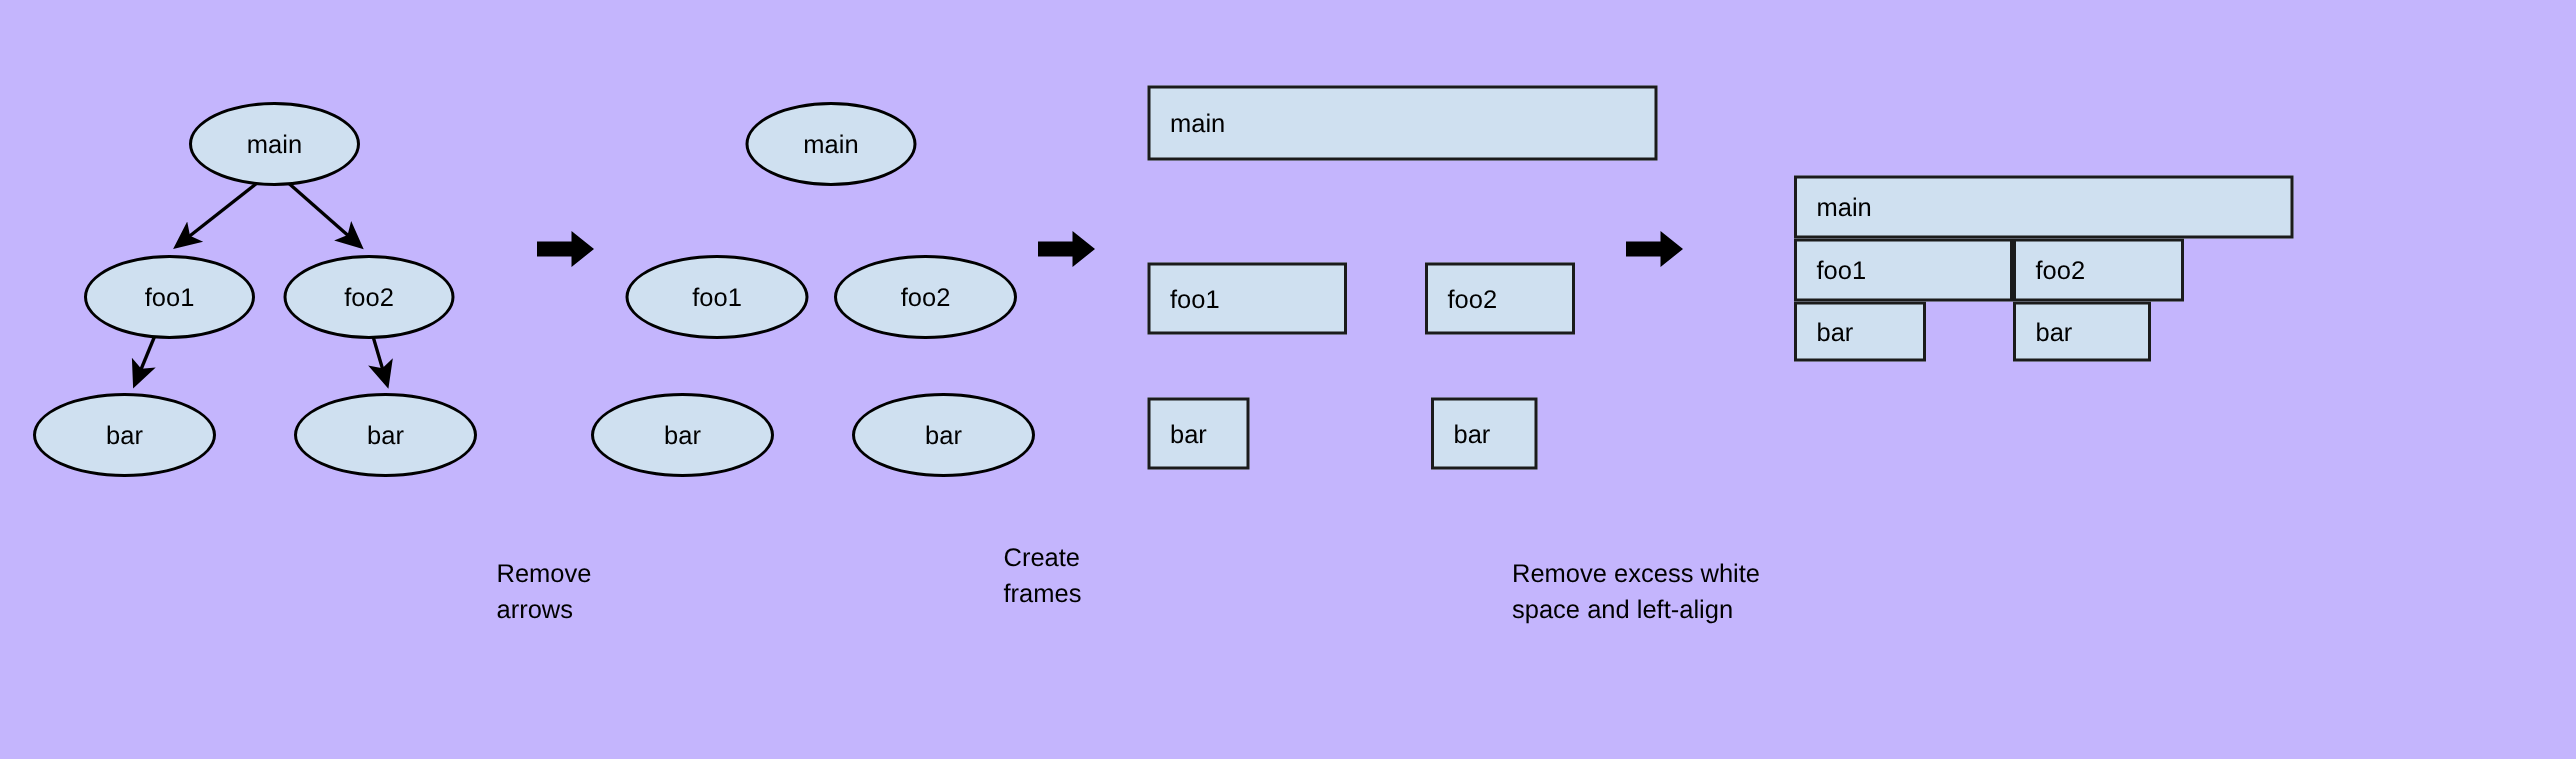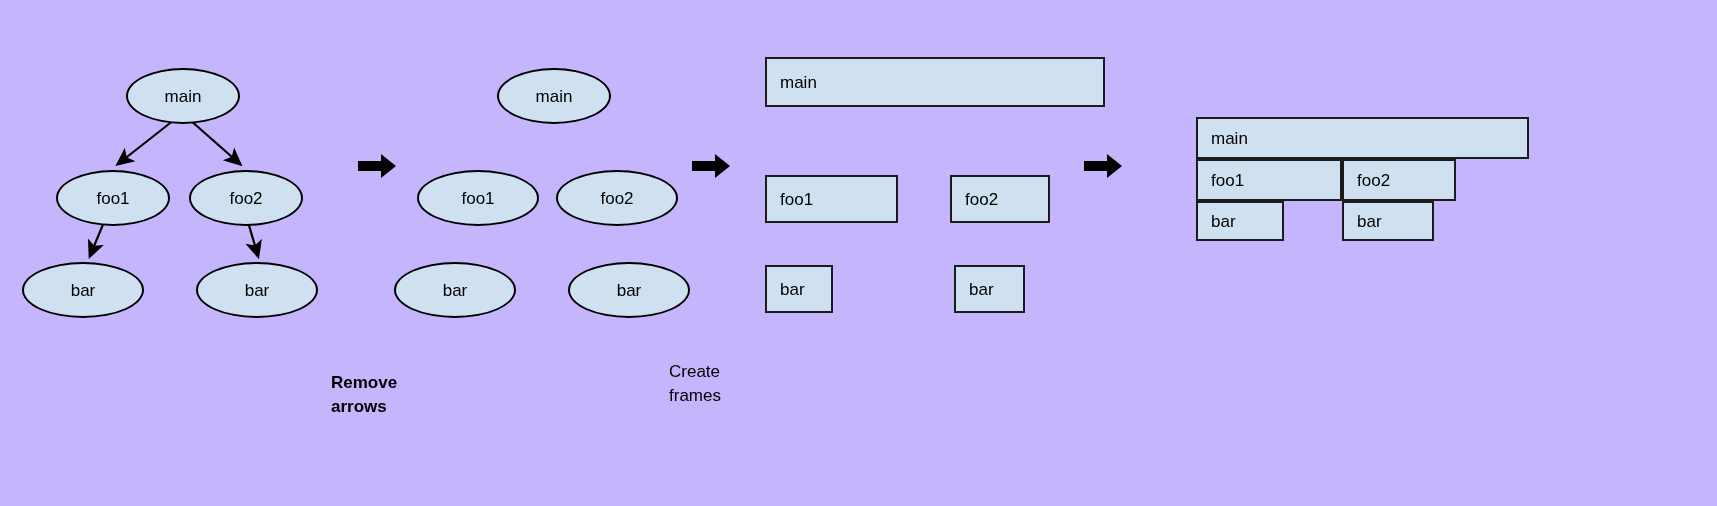--- a/index.html
+++ b/index.html
@@ -144,18 +144,20 @@
   </div>
 
   <div class="stage">
     <div class="frame" style="left:1196px;top:117px;width:333px;height:42px;">main</div>
     <div class="frame" style="left:1196px;top:159px;width:146px;height:42px;">foo1</div>
     <div class="frame" style="left:1342px;top:159px;width:114px;height:42px;">foo2</div>
     <div class="frame" style="left:1196px;top:201px;width:88px;height:40px;">bar</div>
     <div class="frame" style="left:1342px;top:201px;width:92px;height:40px;">bar</div>
   </div>
 
-  <div class="caption" style="left:331px;top:371px;font-weight:bold;">Remove
+  <div class="caption" style="left:331px;top:371px;">Remove
 arrows</div>
   <div class="caption" style="left:669px;top:360px;">Create
 frames</div>
+  <div class="caption" style="left:1008px;top:371px;">Remove excess white
+space and left-align</div>
 
 </div>
 
 </body></html>

